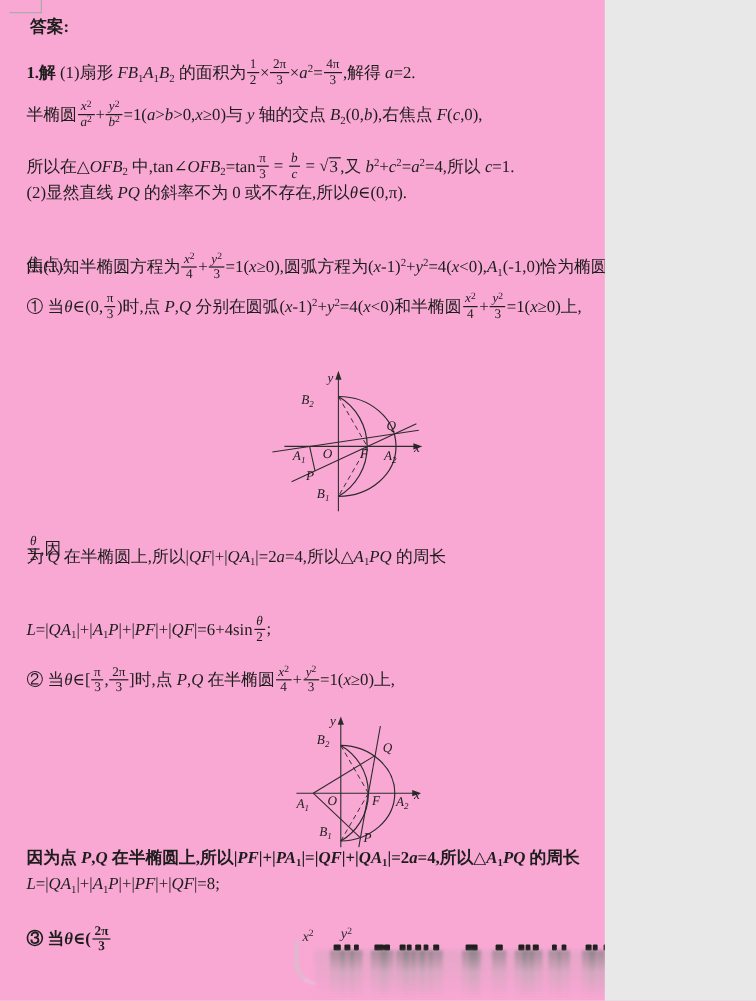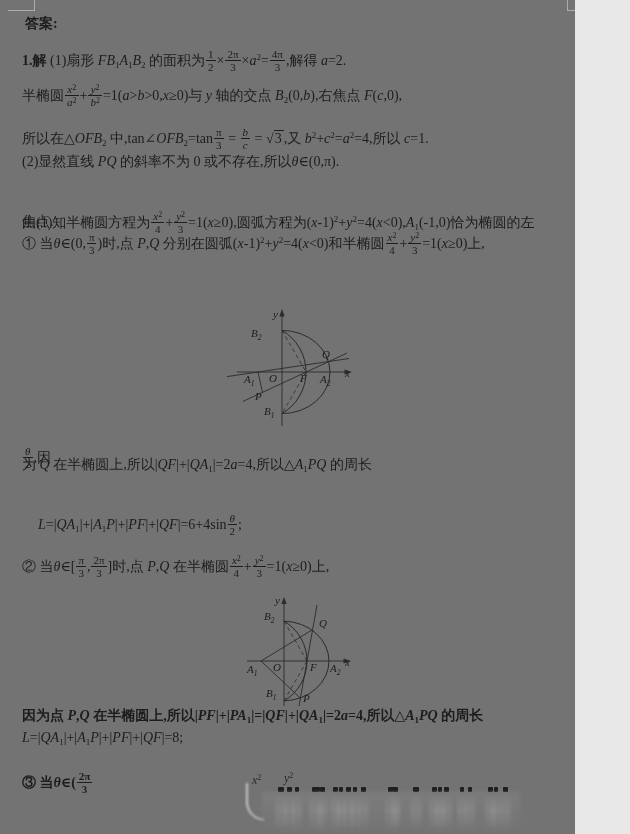--- a/index.html
+++ b/index.html
@@ -1,38 +1,38 @@
 <!DOCTYPE html>
 <html><head>
 <meta charset="utf-8">
 <style>
   html,body{margin:0;padding:0;}
   body{background:#e8e8e8;font-family:"Liberation Serif","DejaVu Serif",serif;}
-  #page{position:relative;width:575px;height:834px;background:#737373;overflow:hidden;color:#1d1d1d;}
+  #page{position:relative;width:504px;height:834px;background:#f9a8d4;overflow:hidden;color:#1d1d1d;}
   
   .mark{position:absolute;}
   .mark-left{left:8px;top:0;width:26px;height:10px;border-right:1px solid #ababab;border-bottom:1px solid #ababab;}
   .mark-right{left:567px;top:0;width:24px;height:10px;border-left:1px solid #ababab;border-bottom:1px solid #ababab;}
   
   .line{position:absolute;left:22px;white-space:nowrap;font-size:14px;line-height:16px;color:#1d1d1d;}
   .line b{font-weight:bold;}
   .line i{font-style:italic;font-family:"Liberation Serif","DejaVu Serif",serif;}
   .line sup{font-size:9px;line-height:1;vertical-align:5px;}
   .line sub{font-size:9px;line-height:1;vertical-align:-3px;}
   .ln0{top:16px;left:25px;}
   .ln1{top:49px;}
   .ln2{top:84px;}
   .ln3{top:127px;}
   .ln4{top:154px;}
   .ln5{top:184px;margin-top:27px;}
   .ln6{top:214px;}
-  .ln7{top:232px;}
+  .ln7{top:244px;}
   .ln8{top:446px;}
   .ln9{top:457px;}
-  .ln10{top:513px;margin-left:16px;}
+  .ln10{top:513px;}
   .ln11{top:555px;}
   .ln12{top:708px;font-weight:bold;}
   .ln13{top:730px;}
   .ln14{top:771px;font-weight:bold;}
   
   .frac{display:inline-block;vertical-align:middle;text-align:center;margin:0 1px;transform:translateY(-1px);}
   .fn{display:block;font-size:11px;line-height:12px;padding:0 2px;border-bottom:1px solid #1d1d1d;}
   .fd{display:block;font-size:11px;line-height:12px;padding:0 2px;}
   .fn sup,.fd sup{font-size:8px;vertical-align:3px;}
   

